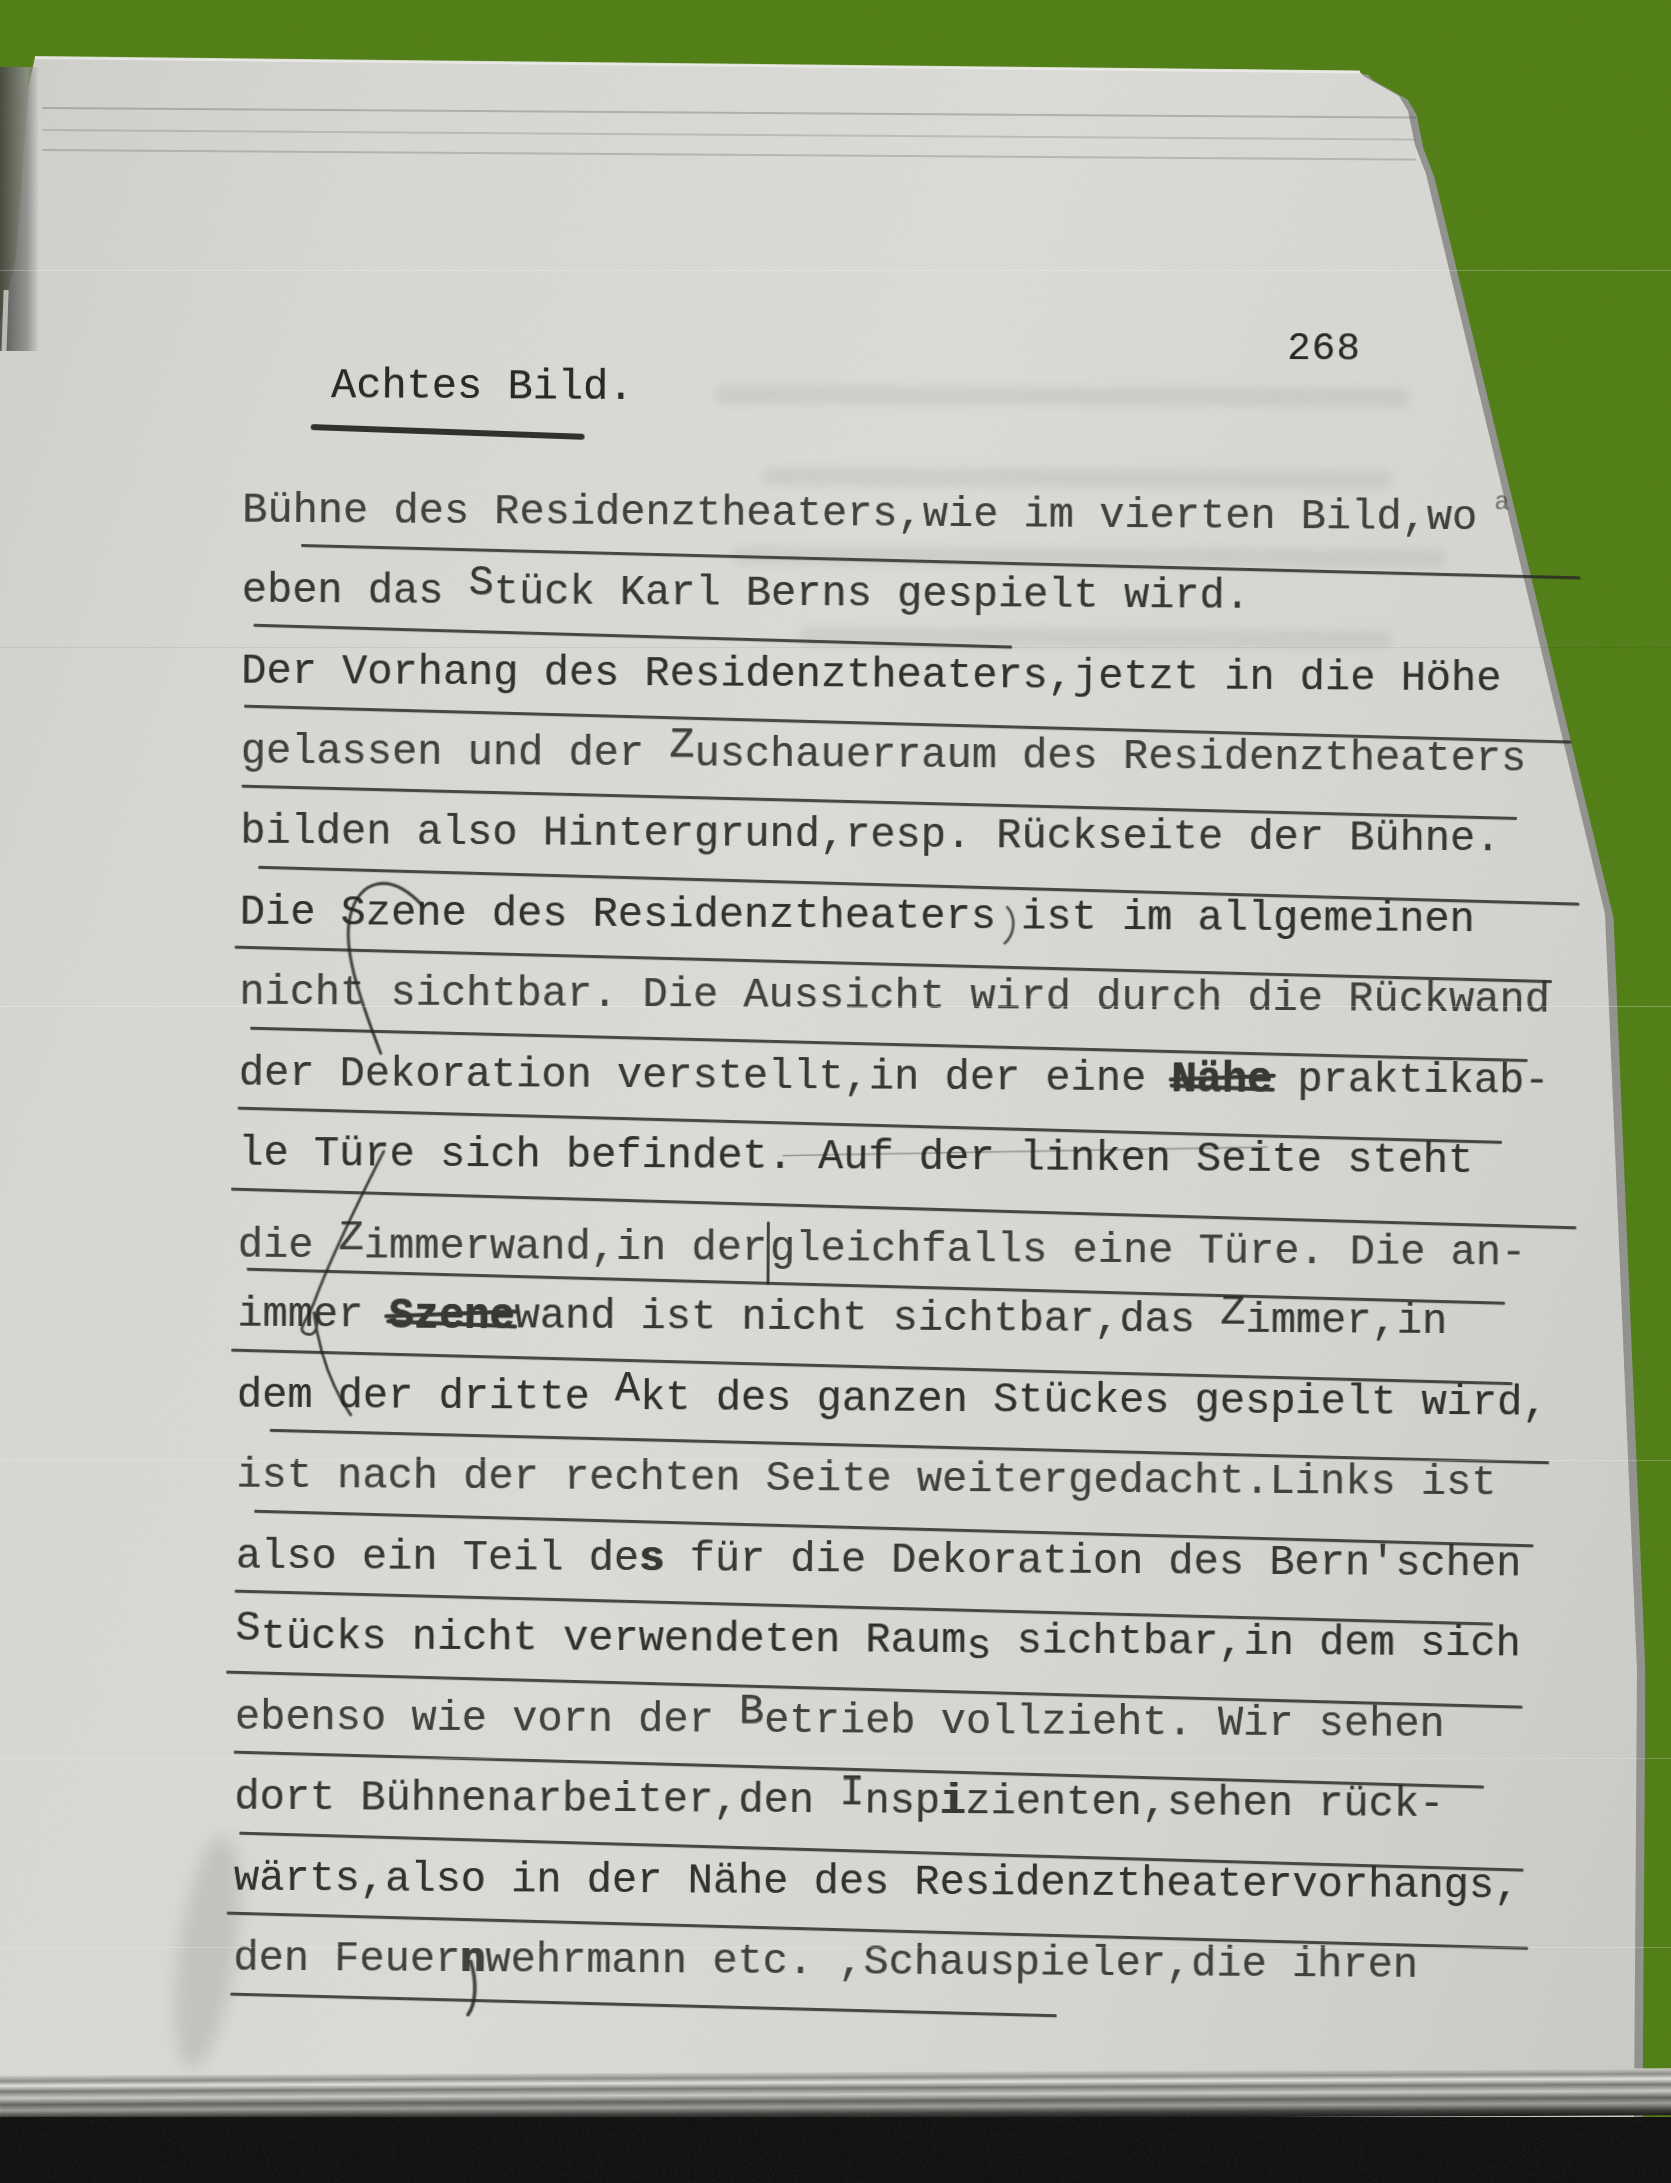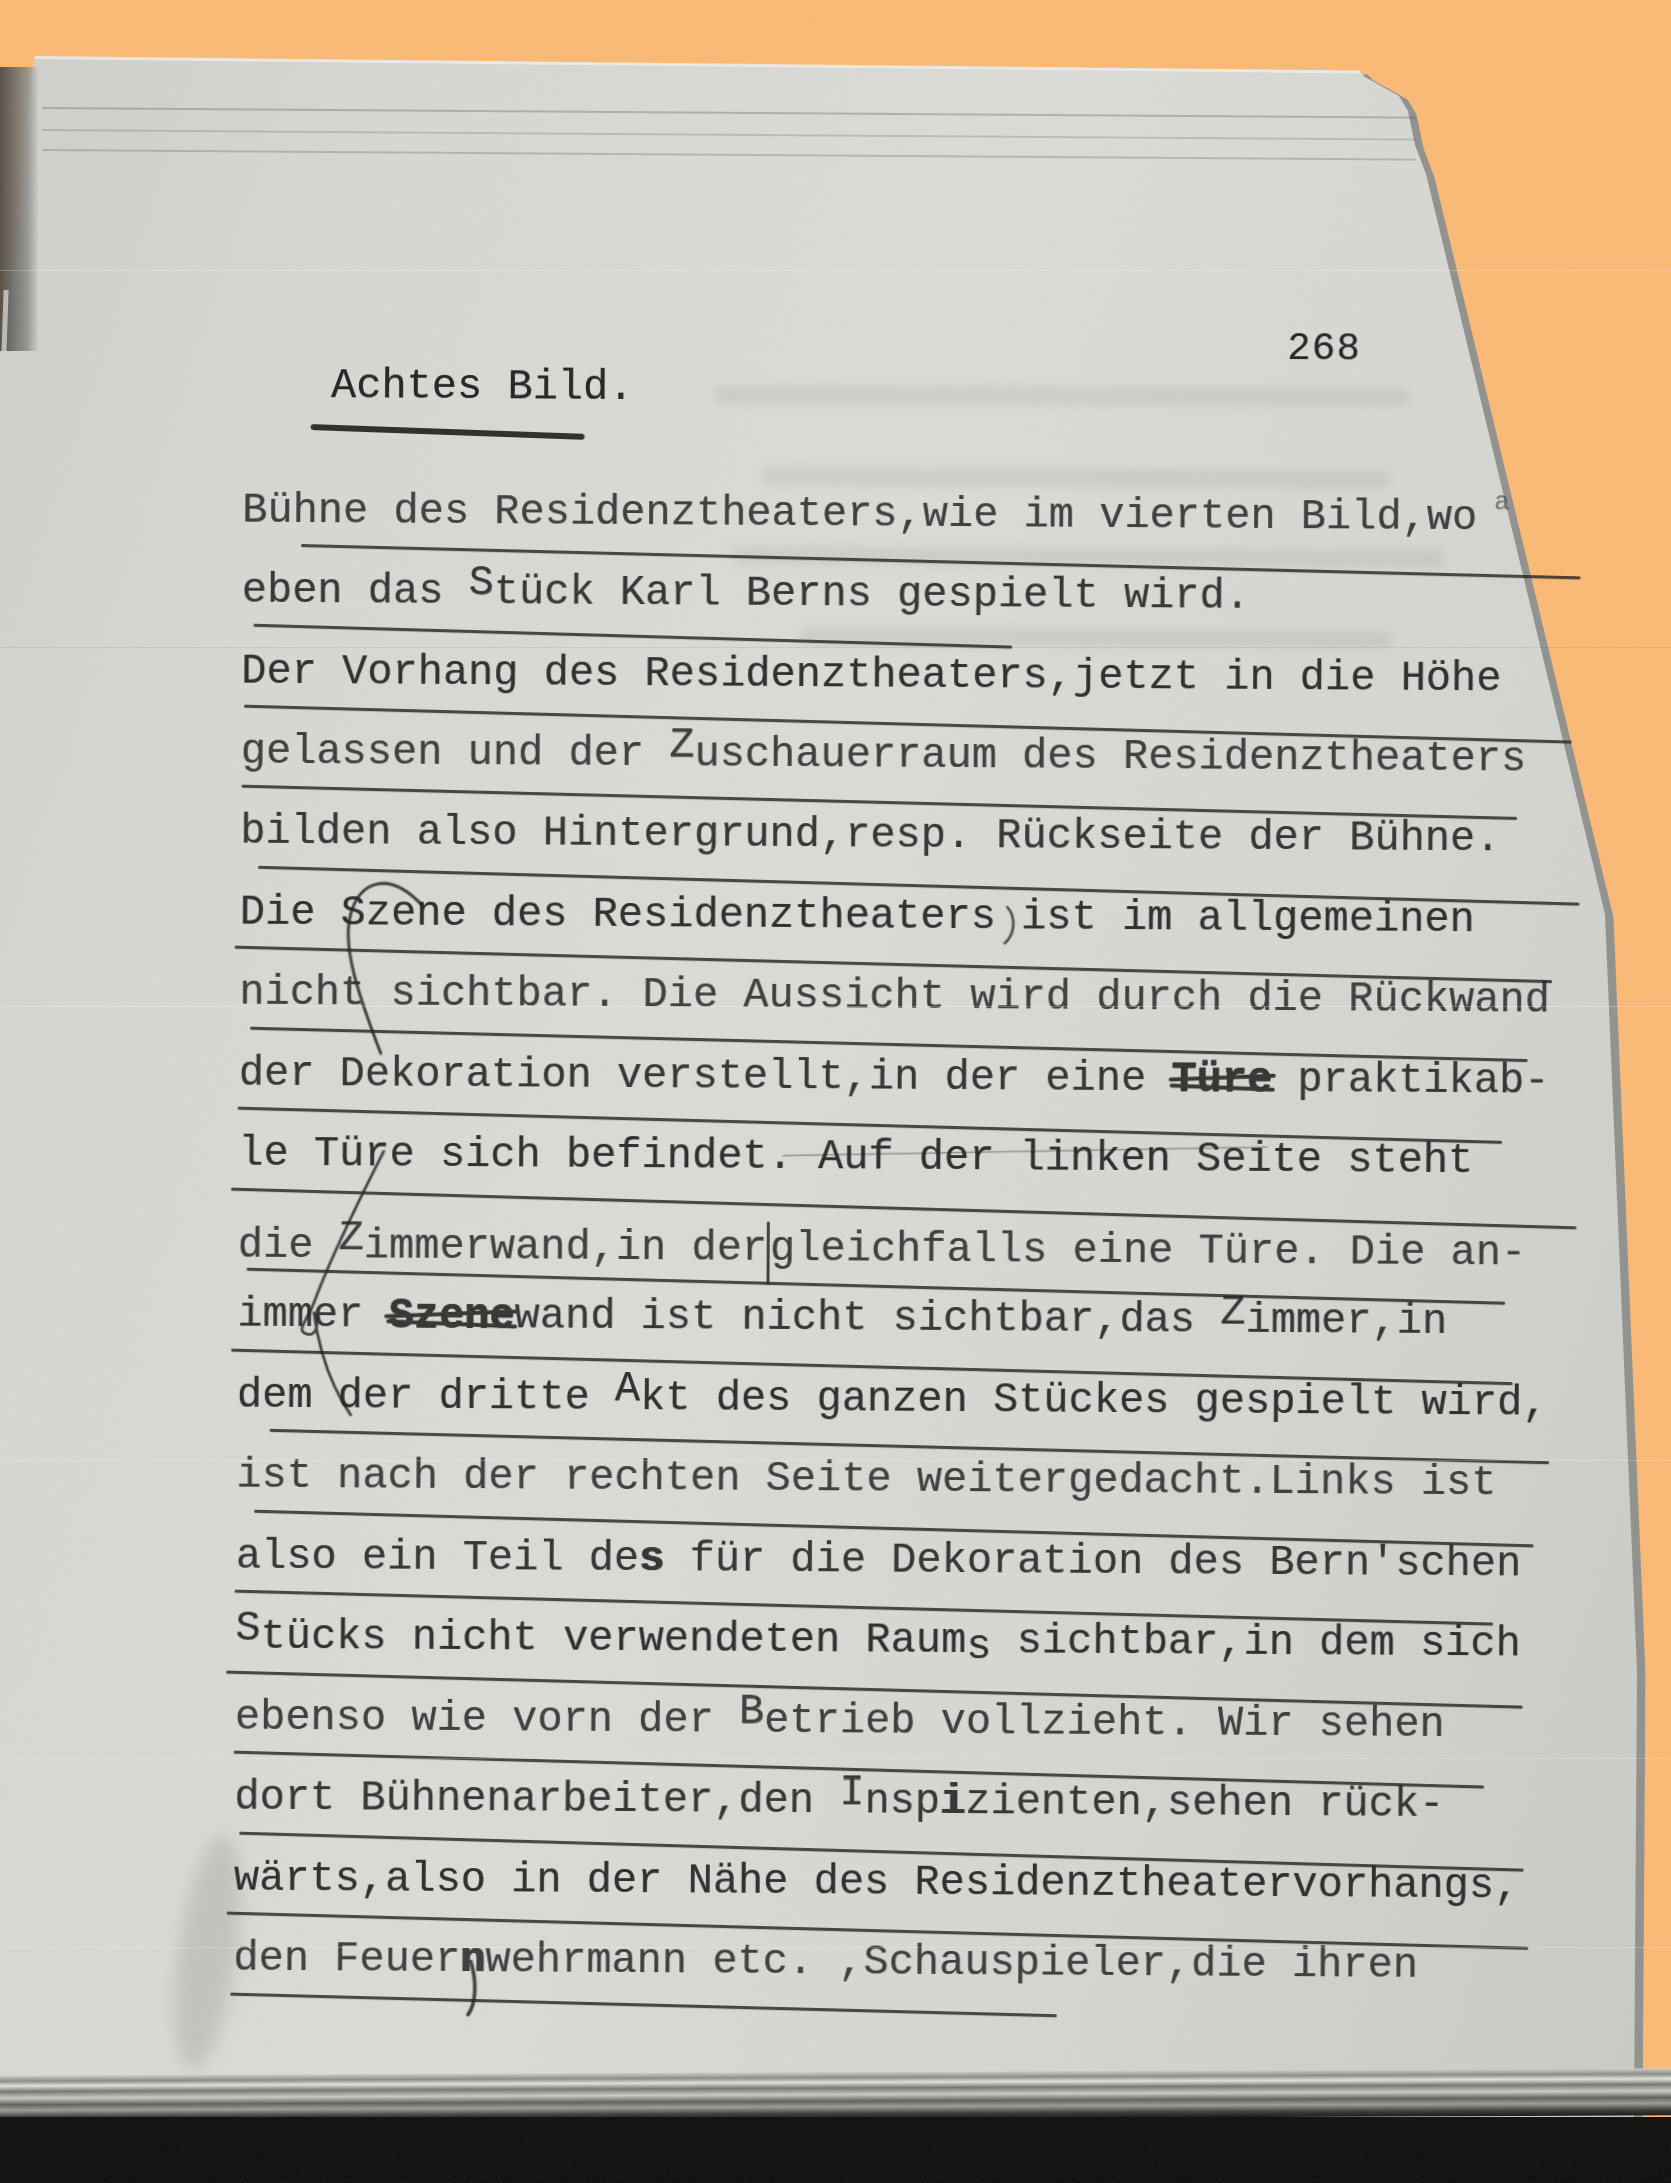--- a/index.html
+++ b/index.html
@@ -1,16 +1,16 @@
 <!DOCTYPE html>
 <html style="font-size:9.7px"><head>
 <meta charset="utf-8">
 <style>
   html,body{margin:0;padding:0;background:#0a0a09;}
-  #stage{position:relative;width:1672px;height:2183px;background:#fdba74;overflow:hidden;
+  #stage{position:relative;width:1672px;height:2183px;background:#4d7c0f;overflow:hidden;
          font-family:"Liberation Mono","DejaVu Sans Mono",monospace;text-align:center;}
   
   .paper-shadow{position:absolute;inset:0;background:#90908d;
     clip-path:polygon(35px 57px,1359px 71px,1365px 77px,1399px 96px,1408px 111px,1415px 145px,1426px 174px,1605px 914px,1637px 1670px,1634px 2118px,0px 2118px,0px 324px,15.7px 259px,29px 84px);
     transform:translate(8.5px,3.6px);filter:blur(1.2px);}
   .paper{position:absolute;inset:0;
     background:linear-gradient(108deg,#cfcfcc 0%,#d8d8d5 18%,#dcdcd9 45%,#d6d6d3 72%,#c9c9c6 100%);
     clip-path:polygon(35px 57px,1359px 71px,1365px 77px,1399px 96px,1408px 111px,1415px 145px,1426px 174px,1605px 914px,1637px 1670px,1634px 2118px,0px 2118px,0px 324px,15.7px 259px,29px 84px);}
   .top-edge-highlight{position:absolute;left:35px;top:56px;width:1325px;height:3px;background:#efefec;
     transform:rotate(0.63deg);transform-origin:left center;opacity:.85;}
@@ -87,21 +87,21 @@
         <div class="line tw" style="top: 651px; left: 242px; opacity: 0.95;"><span class="seg-n">Der Vorhang des Residenztheaters,jetzt in die Höhe</span></div>
         <div class="uline" style="left: 245px; top: 705px; width: 1328px; transform: rotate(1.2deg);"></div>
         <div class="line tw" style="top: 731px; left: 242px; opacity: 0.86;"><span class="seg-n">gelassen und der </span><span class="seg-r">Z</span><span class="seg-n">uschauerraum des Residenztheaters</span></div>
         <div class="uline" style="left: 243px; top: 785px; width: 1276px; transform: rotate(1.1deg);"></div>
         <div class="line tw" style="top: 811px; left: 242px; opacity: 0.91;"><span class="seg-n">bilden also Hintergrund,resp. Rückseite der Bühne.</span></div>
         <div class="uline" style="left: 260px; top: 866px; width: 1322px; transform: rotate(1.25deg);"></div>
         <div class="line tw" style="top: 892px; left: 242px; opacity: 0.95;"><span class="seg-n">Die Szene des Residenztheaters ist im allgemeinen</span></div>
         <div class="uline" style="left: 237px; top: 946px; width: 1318px; transform: rotate(1.15deg);"></div>
         <div class="line tw" style="top: 972px; left: 242px; opacity: 0.86;"><span class="seg-n">nicht sichtbar. Die Aussicht wird durch die Rückwand</span></div>
         <div class="uline" style="left: 253px; top: 1027px; width: 1278px; transform: rotate(1.1deg);"></div>
-        <div class="line tw" style="top: 1053px; left: 242px; opacity: 0.91;"><span class="seg-n">der Dekoration verstellt,in der eine </span><span class="seg-scrib">Türe</span><span class="seg-n"> praktikab-</span></div>
+        <div class="line tw" style="top: 1053px; left: 242px; opacity: 0.91;"><span class="seg-n">der Dekoration verstellt,in der eine </span><span class="seg-scrib">Nähe</span><span class="seg-n"> praktikab-</span></div>
         <div class="uline" style="left: 241px; top: 1107px; width: 1265px; transform: rotate(1.2deg);"></div>
         <div class="line tw" style="top: 1133px; left: 242px; opacity: 0.95;"><span class="seg-n">le Türe sich befindet. Auf der linken Seite steht</span></div>
         <div class="uline" style="left: 235px; top: 1188px; width: 1346px; transform: rotate(1.3deg);"></div>
         <div class="line tw" style="top: 1214px; left: 242px; opacity: 0.86;"><span class="seg-n">die </span><span class="seg-r">Z</span><span class="seg-n">immerwand,in der</span><span class="seg-bar"></span><span class="seg-n">gleichfalls eine Türe. Die an-</span></div>
         <div class="uline" style="left: 251px; top: 1268px; width: 1259px; transform: rotate(1.2deg);"></div>
         <div class="line tw" style="top: 1294px; left: 242px; opacity: 0.91;"><span class="seg-n">immer </span><span class="seg-scrib">Szene</span><span class="seg-n">wand ist nicht sichtbar,das </span><span class="seg-r">Z</span><span class="seg-n">immer,in</span></div>
         <div class="uline" style="left: 236px; top: 1349px; width: 1282px; transform: rotate(1.15deg);"></div>
         <div class="line tw" style="top: 1375px; left: 242px; opacity: 0.95;"><span class="seg-n">dem der dritte </span><span class="seg-r">A</span><span class="seg-n">kt des ganzen Stückes gespielt wird,</span></div>
         <div class="uline" style="left: 275px; top: 1429px; width: 1280px; transform: rotate(1.1deg);"></div>
         <div class="line tw" style="top: 1455px; left: 242px; opacity: 0.86;"><span class="seg-n">ist nach der rechten Seite weitergedacht.Links ist</span></div>

